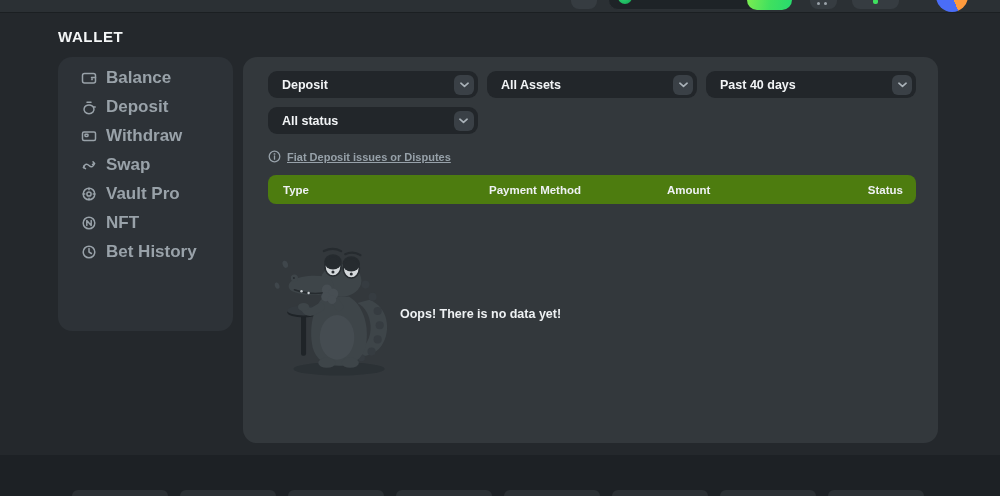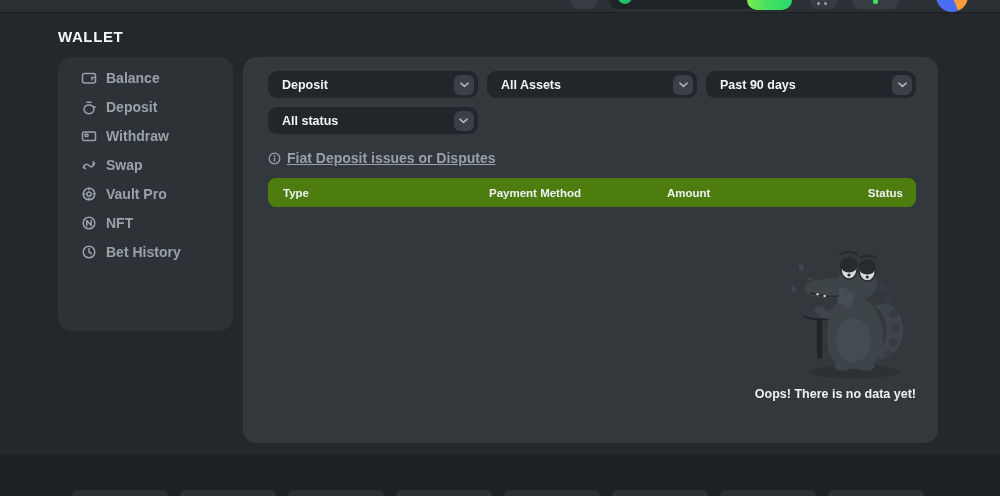--- a/index.html
+++ b/index.html
@@ -50,21 +50,21 @@
   }
 
   
   .sidebar {
     position:absolute; left:58px; top:57px; width:175px; height:274px;
     background:#2d3237; border-radius:14px; padding:8px 6px 6px 8px;
   }
   .side-item {
     display:flex; align-items:center; gap:9px; height:26px; margin-bottom:3px;
     padding:0 8px 0 15px; border-radius:8px;
-    color:#99a2a9; font-size:14px; font-weight:700; cursor:pointer;
+    color:#99a2a9; font-size:17px; font-weight:700; cursor:pointer;
   }
   .side-item .si { display:flex; width:16px; height:16px; color:inherit; flex:none; }
   .side-item.active { background:#3a4046; color:#ffffff; }
   .si svg { width:16px; height:16px; stroke:currentColor; fill:none; stroke-width:1.5; stroke-linecap:round; stroke-linejoin:round; }
 
   
   .main-panel {
     position:absolute; left:243px; top:57px; width:695px; height:386px;
     background:#33383c; border-radius:14px; padding:14px 22px 0 25px;
   }
@@ -77,34 +77,34 @@
   .select.small { flex:none; width:calc((100% - 18px)/3); margin-top:9px;gap:12px; }
   .select .val { color:#f2f4f6; font-size:12.5px; font-weight:700; }
   .chev-box {
     width:20px; height:20px; border-radius:6px; background:#3a4046;
     display:flex; align-items:center; justify-content:center;
   }
   .chev-box svg { width:9px; height:6px; stroke:#aab2b9; stroke-width:1.8; fill:none; stroke-linecap:round; stroke-linejoin:round; }
 
   .help-link {
     margin-top:16px; display:flex; align-items:center; gap:6px;
-    color:#97a1a9; font-size:14px; font-weight:700; cursor:pointer; width:max-content;
+    color:#97a1a9; font-size:11px; font-weight:700; cursor:pointer; width:max-content;
   }
   .help-link .txt { text-decoration:underline; }
   .help-link svg { width:13px; height:13px; stroke:#97a1a9; fill:none; stroke-width:1.3; stroke-linecap:round; }
 
   .table-head {
     margin-top:12px; height:29px; border-radius:8px; background:#4d7c0f;
     display:grid; grid-template-columns:206px 178px 1fr auto; align-items:center;
     padding:0 13px 0 15px;
     color:#eef1f3; font-size:11.5px; font-weight:700;
   }
   .table-head .col:last-child { text-align:left; }
 
-  .empty-state { margin-top:40px; display:flex; flex-direction:column; align-items:flex-end; }
+  .empty-state { margin-top:40px; display:flex; flex-direction:row; align-items:center; }
   .empty-state .caption { margin-top:7px; color:#eef1f3; font-size:12.5px; font-weight:700; }
 
   
   .footer {
     position:absolute; left:0; right:0; top:455px; height:41px;
     background:#1d2125; overflow:hidden;
   }
   .footer-logos { display:flex; gap:12px; margin:35px 0 0 72px; }
   .footer-logos .logo-block { flex:none; width:96px; height:12px; border-radius:6px; background:#2b3034; }
 </style>
@@ -224,21 +224,21 @@
     </div>
     <div class="select">
       <span class="val">All Assets</span>
       <span class="chev-box">
         <svg viewBox="0 0 10 6">
             <polyline points="1,1 5,4.6 9,1"></polyline>
           </svg>
       </span>
     </div>
     <div class="select">
-      <span class="val">Past 90 days</span>
+      <span class="val">Past 40 days</span>
       <span class="chev-box">
         <svg viewBox="0 0 10 6">
             <polyline points="1,1 5,4.6 9,1"></polyline>
           </svg>
       </span>
     </div>
   </div>
 
   <div class="select small">
     <span class="val">All status</span>

